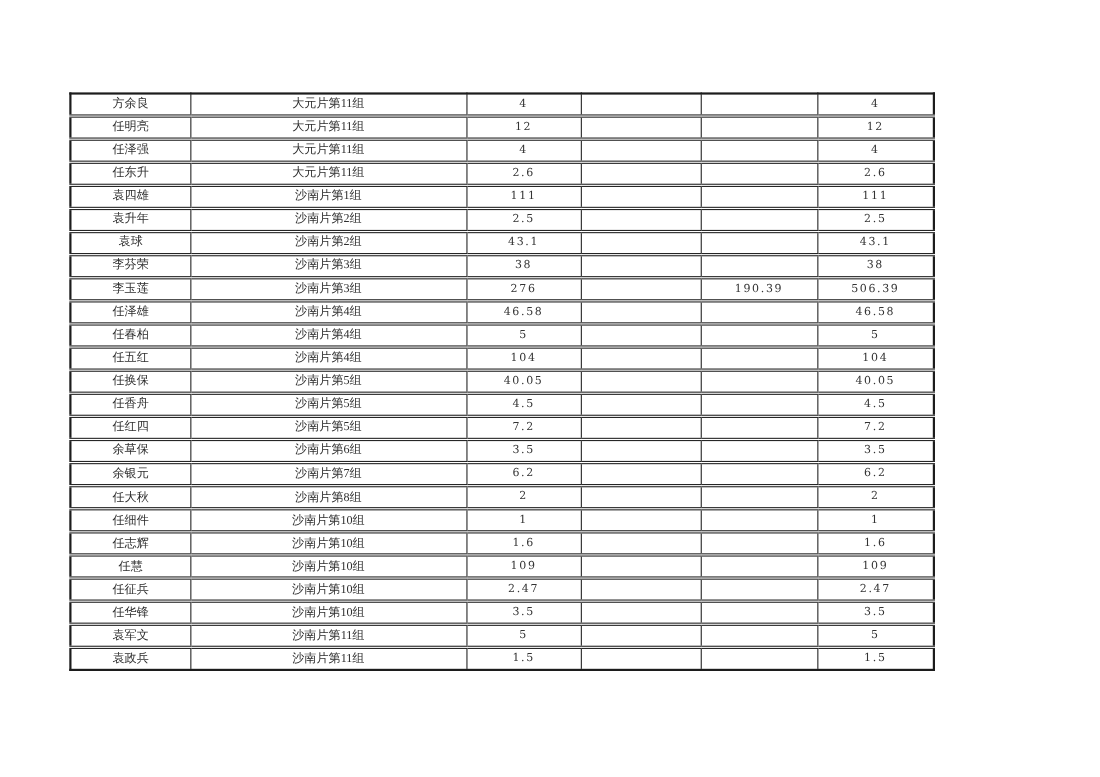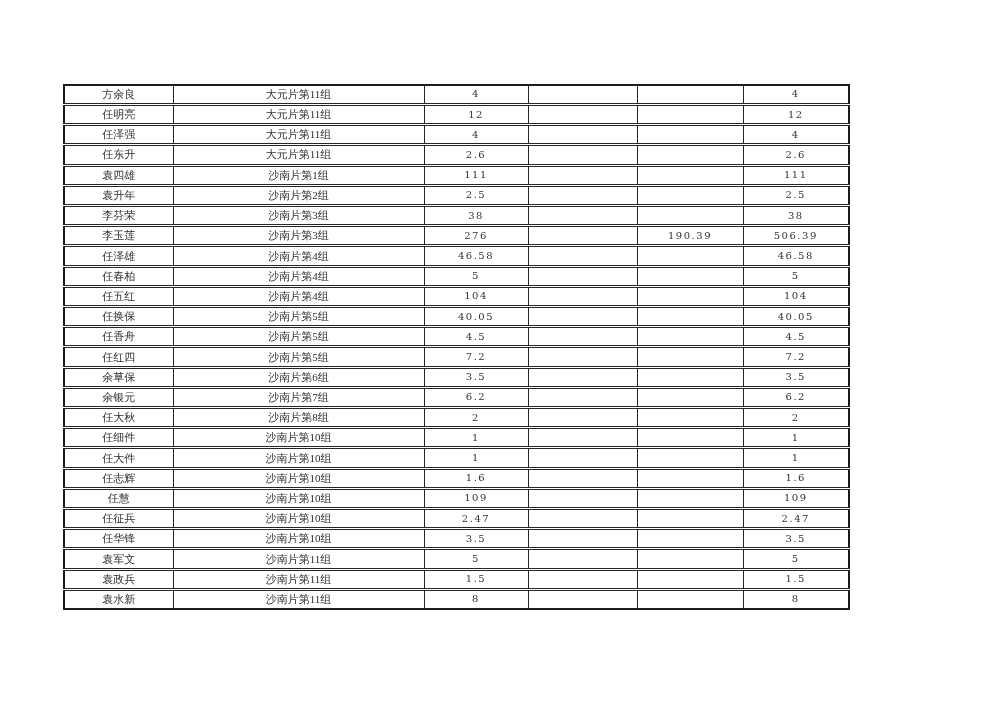--- a/index.html
+++ b/index.html
@@ -109,20 +109,28 @@
         </tr>
         <tr>
           <td>袁升年</td>
           <td>沙南片第2组</td>
           <td class="num">2.5</td>
           <td class="num"></td>
           <td class="num"></td>
           <td class="num">2.5</td>
         </tr>
         <tr>
+          <td>袁球</td>
+          <td>沙南片第2组</td>
+          <td class="num">43.1</td>
+          <td class="num"></td>
+          <td class="num"></td>
+          <td class="num">43.1</td>
+        </tr>
+        <tr>
           <td>李芬荣</td>
           <td>沙南片第3组</td>
           <td class="num">38</td>
           <td class="num"></td>
           <td class="num"></td>
           <td class="num">38</td>
         </tr>
         <tr>
           <td>李玉莲</td>
           <td>沙南片第3组</td>
@@ -205,28 +213,20 @@
         </tr>
         <tr>
           <td>任细件</td>
           <td>沙南片第10组</td>
           <td class="num">1</td>
           <td class="num"></td>
           <td class="num"></td>
           <td class="num">1</td>
         </tr>
         <tr>
-          <td>任大件</td>
-          <td>沙南片第10组</td>
-          <td class="num">1</td>
-          <td class="num"></td>
-          <td class="num"></td>
-          <td class="num">1</td>
-        </tr>
-        <tr>
           <td>任志辉</td>
           <td>沙南片第10组</td>
           <td class="num">1.6</td>
           <td class="num"></td>
           <td class="num"></td>
           <td class="num">1.6</td>
         </tr>
         <tr>
           <td>任慧</td>
           <td>沙南片第10组</td>
@@ -259,24 +259,16 @@
           <td class="num"></td>
           <td class="num">5</td>
         </tr>
         <tr>
           <td>袁政兵</td>
           <td>沙南片第11组</td>
           <td class="num">1.5</td>
           <td class="num"></td>
           <td class="num"></td>
           <td class="num">1.5</td>
-        </tr>
-        <tr>
-          <td>袁水新</td>
-          <td>沙南片第11组</td>
-          <td class="num">8</td>
-          <td class="num"></td>
-          <td class="num"></td>
-          <td class="num">8</td>
         </tr>
       </tbody>
   </table>
 </div>
 
 </body></html>

